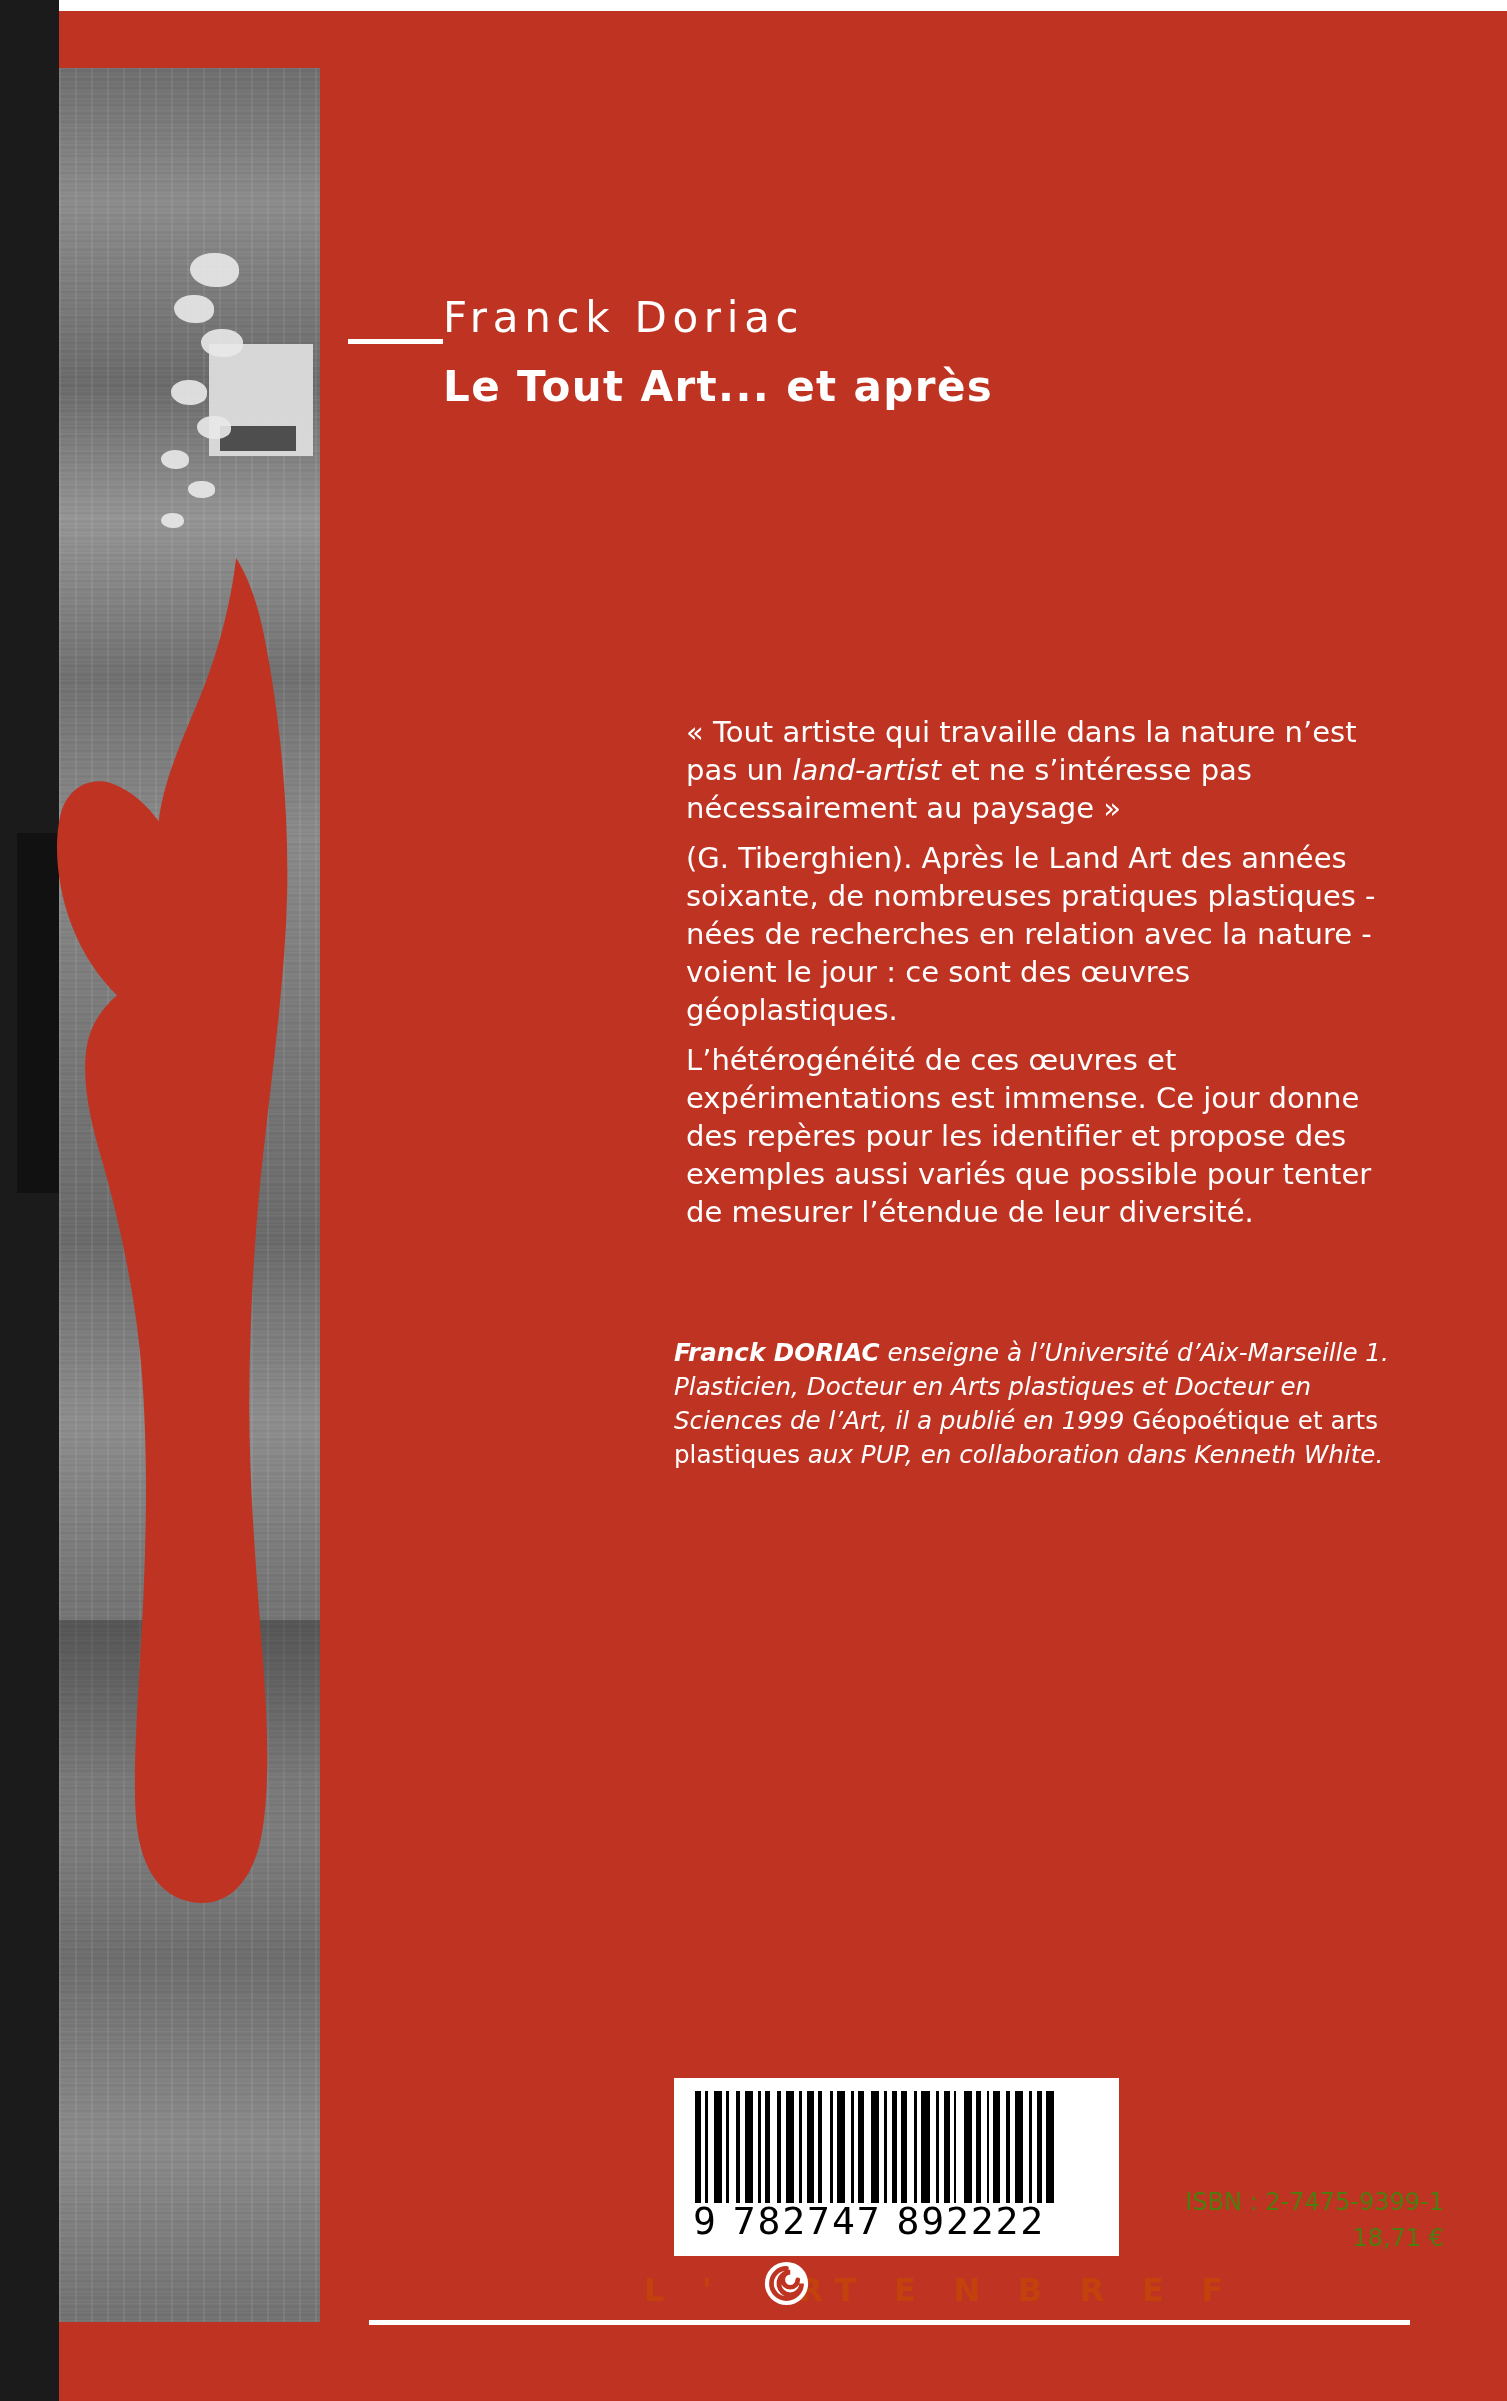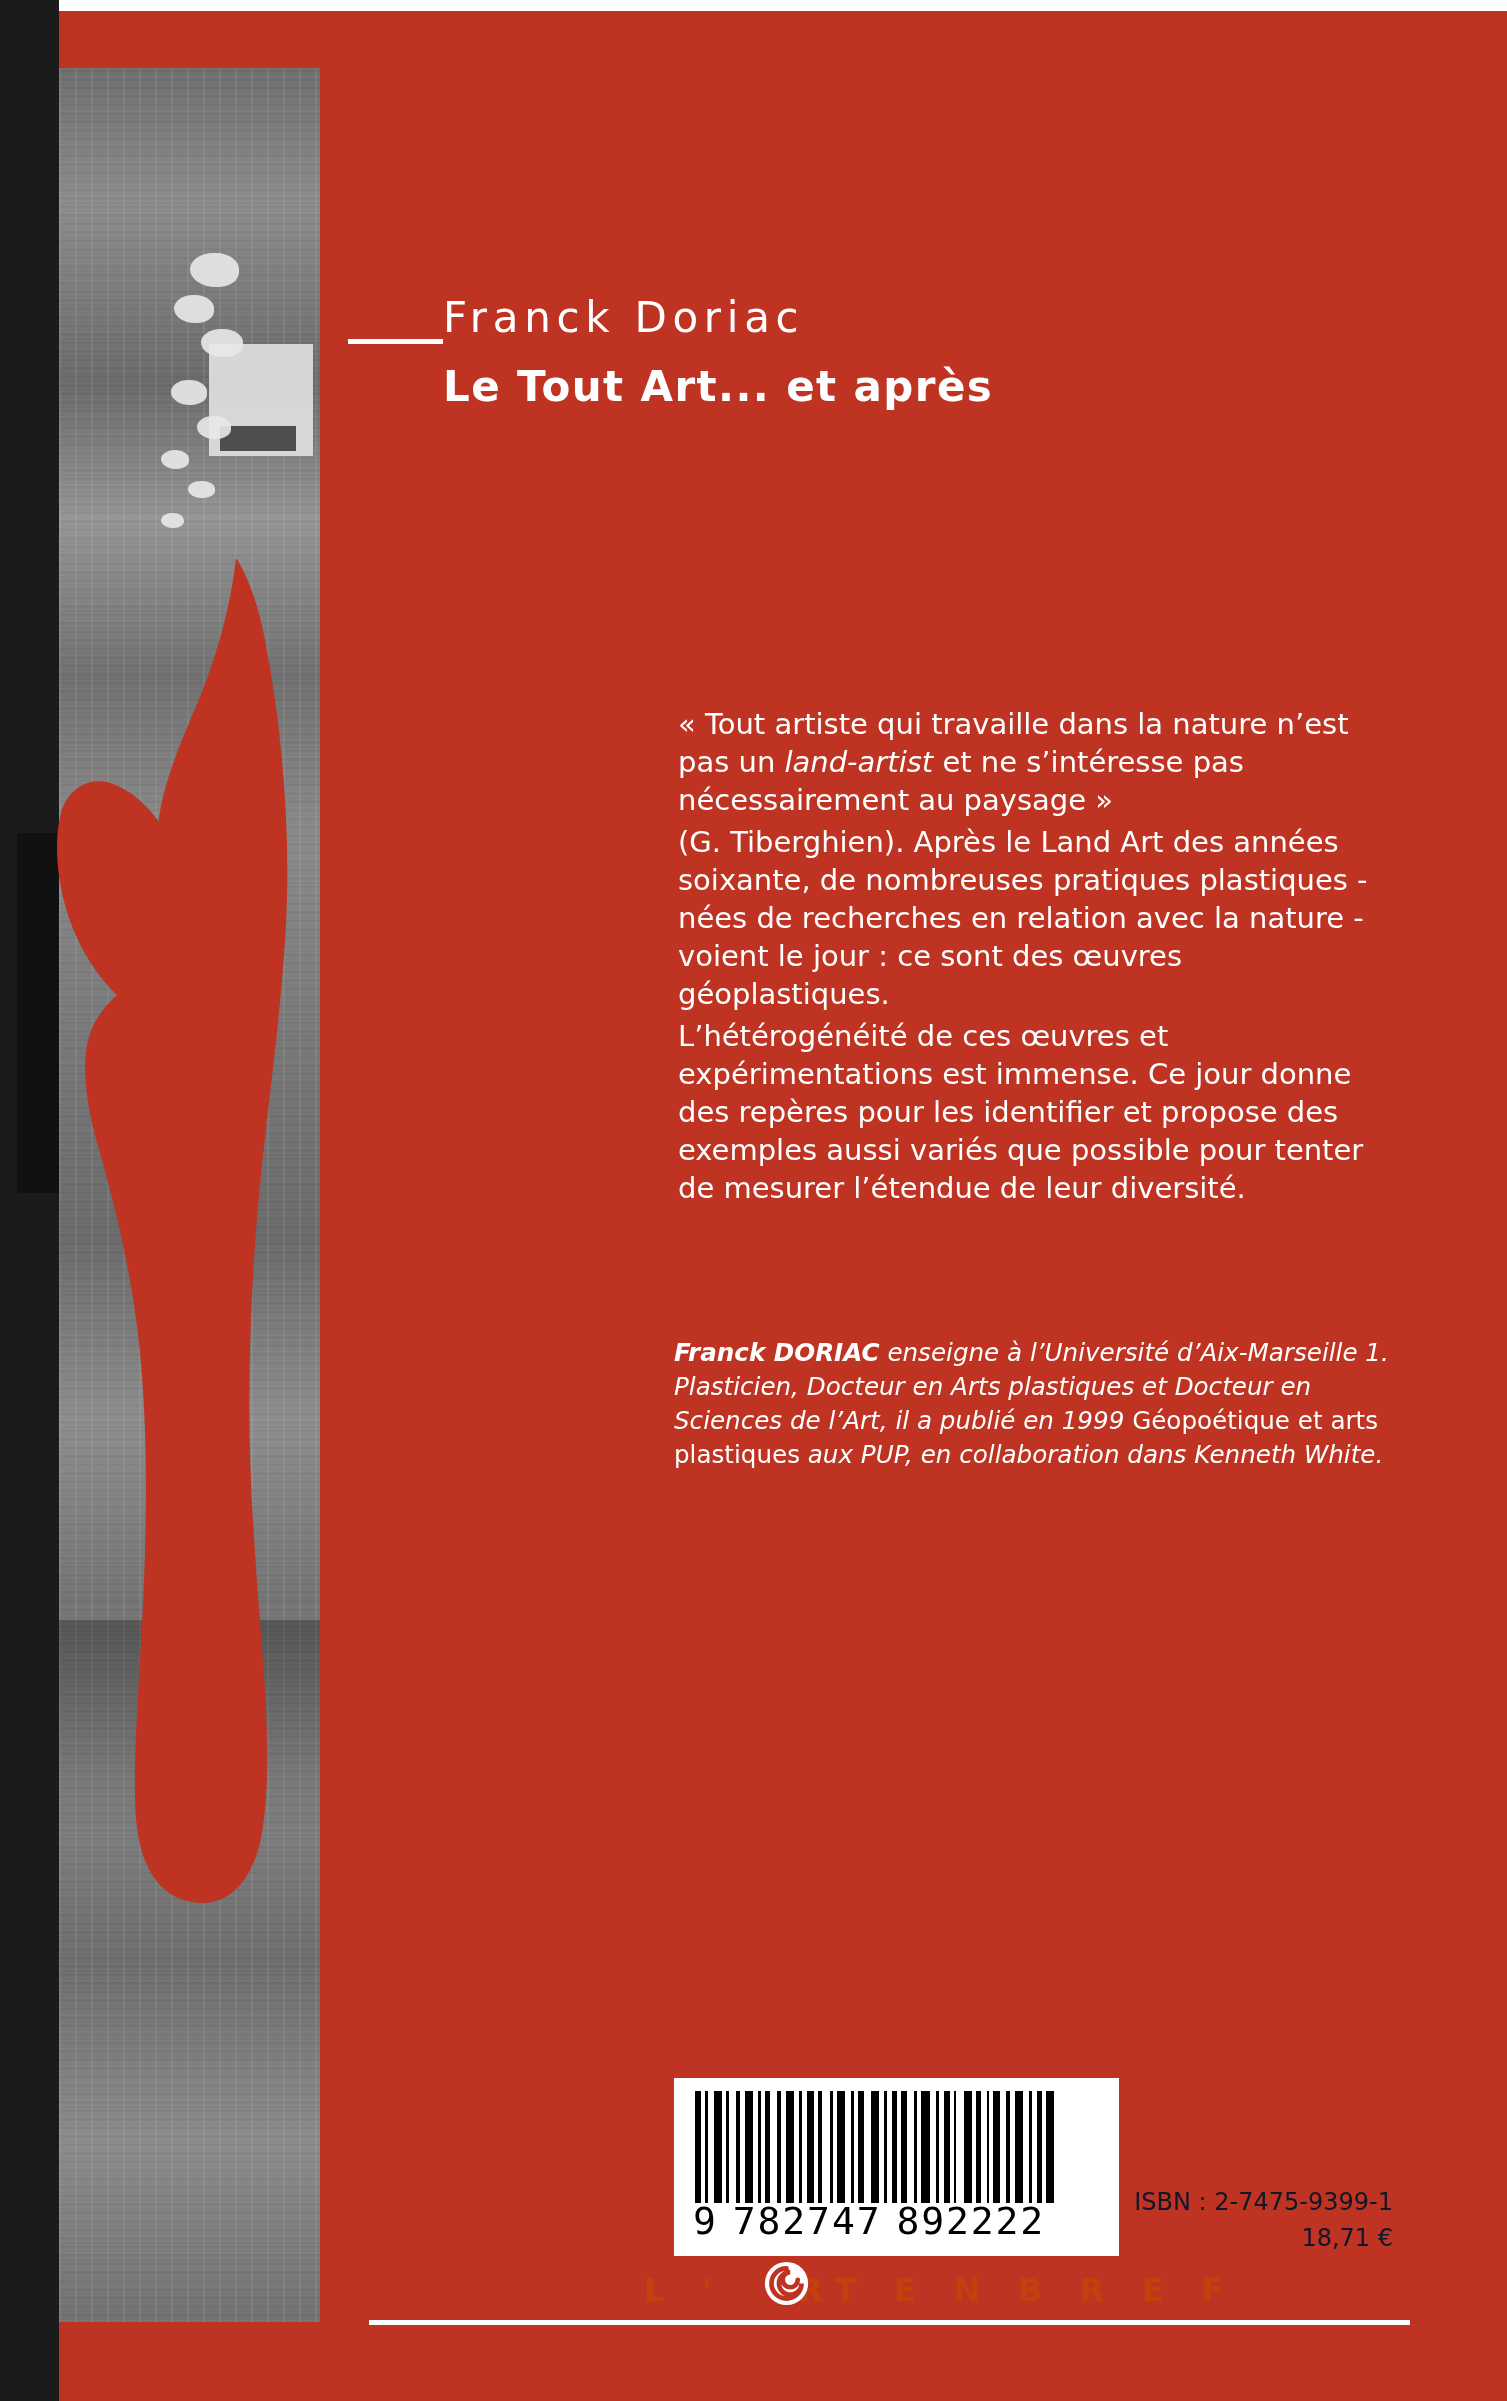--- a/index.html
+++ b/index.html
@@ -178,21 +178,21 @@
   .blurb {
     position: absolute;
     left: 674px;
     top: 702px;
     width: 719px;
     color: #ffffff;
     font-size: 29px;
     line-height: 1.31;
     font-family: "DejaVu Sans", sans-serif;
   }
-  .blurb p { margin: 4px; }
+  .blurb p { margin: 12px; }
   .blurb em { font-style: italic; }
 
   .bio {
     position: absolute;
     left: 674px;
     top: 1336px;
     width: 721px;
     color: #ffffff;
     font-size: 24.6px;
     line-height: 1.38;
@@ -230,25 +230,25 @@
     font-family: "DejaVu Sans Mono", monospace;
     font-size: 38px;
     color: #000;
     letter-spacing: 1.9px;
     display: flex;
     gap: 15px;
   }
 
   .isbn {
     position: absolute;
-    left: 1117px;
+    left: 1168px;
     top: 2184px;
     width: 276px;
     text-align: right;
-    color: #0f172a;
+    color: #4d7c0f;
     font-size: 24px;
     line-height: 1.5;
     font-family: "DejaVu Sans", sans-serif;
   }
 
   
   .footer-rule {
     position: absolute;
     left: 369px;
     top: 2320px;

